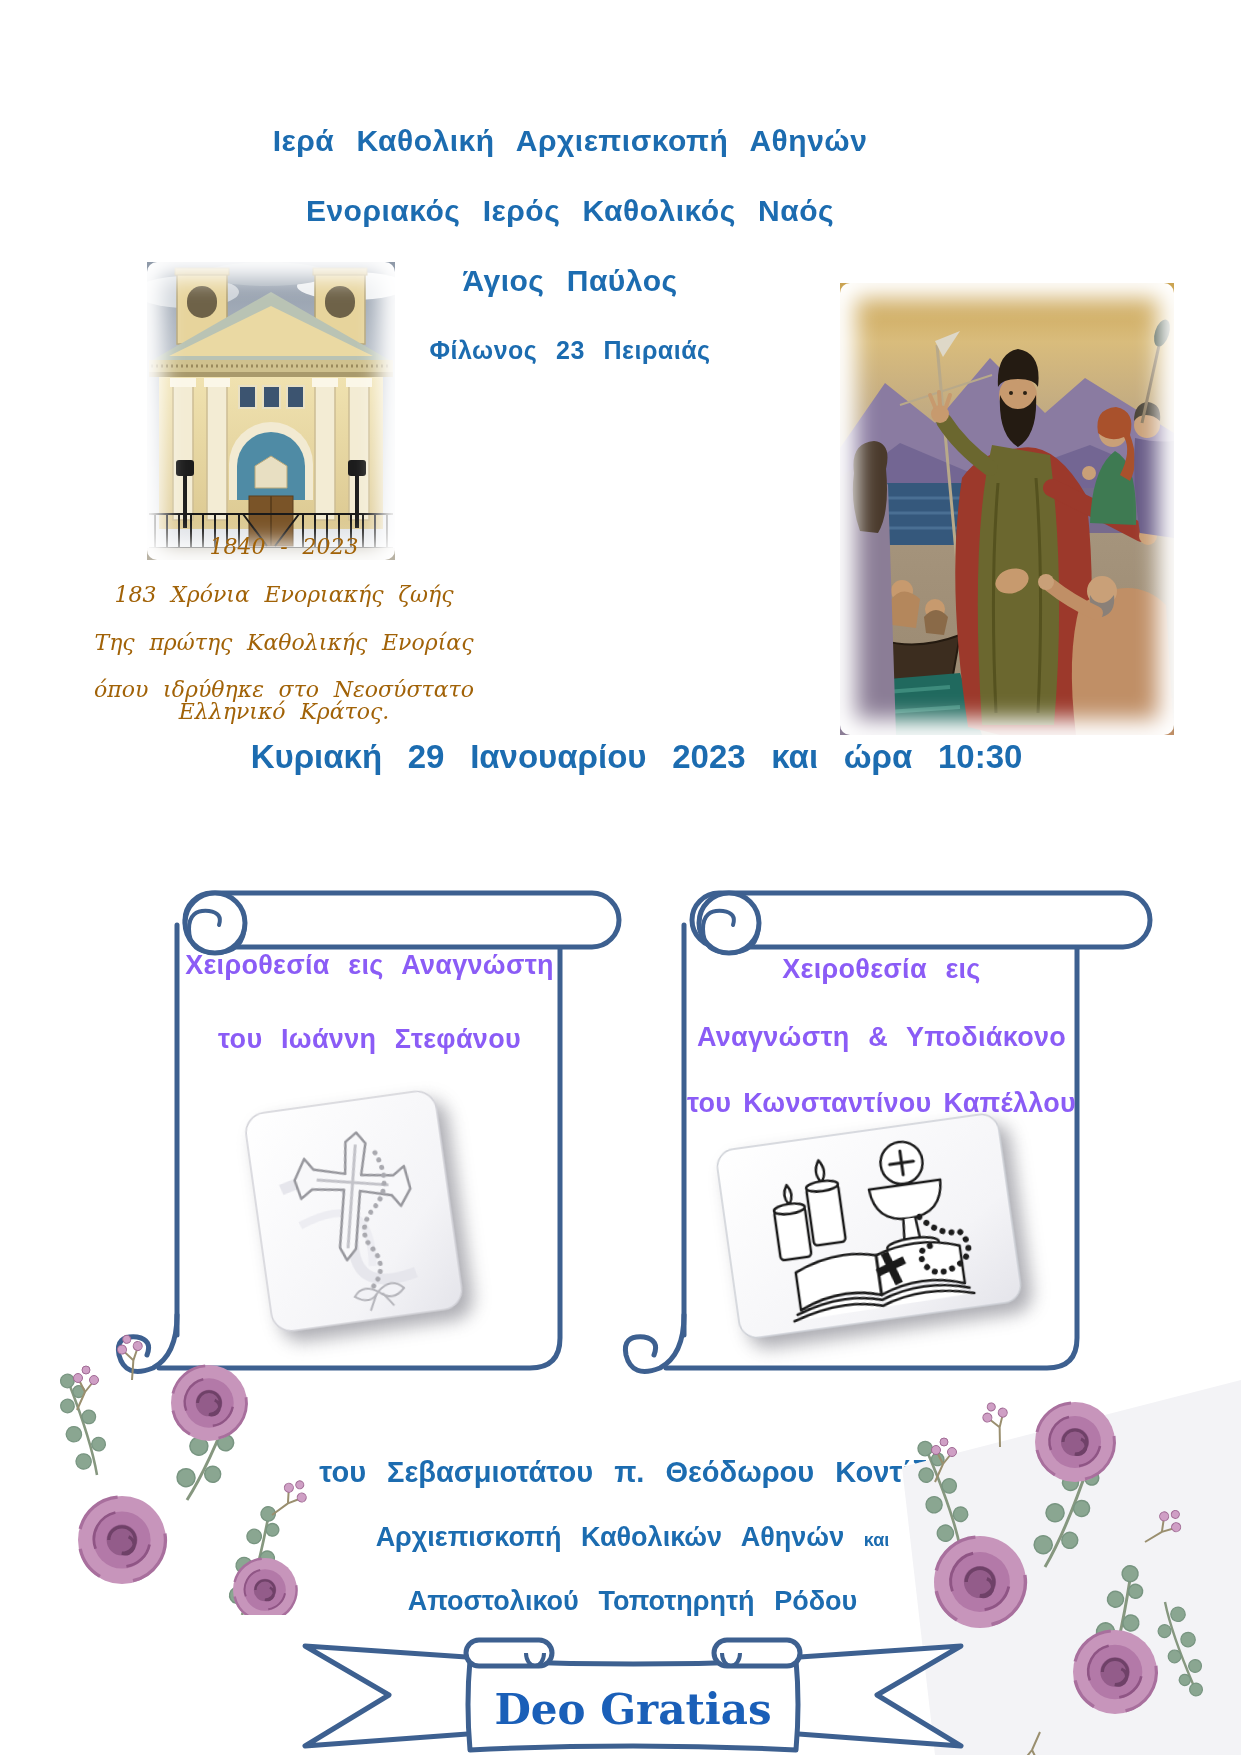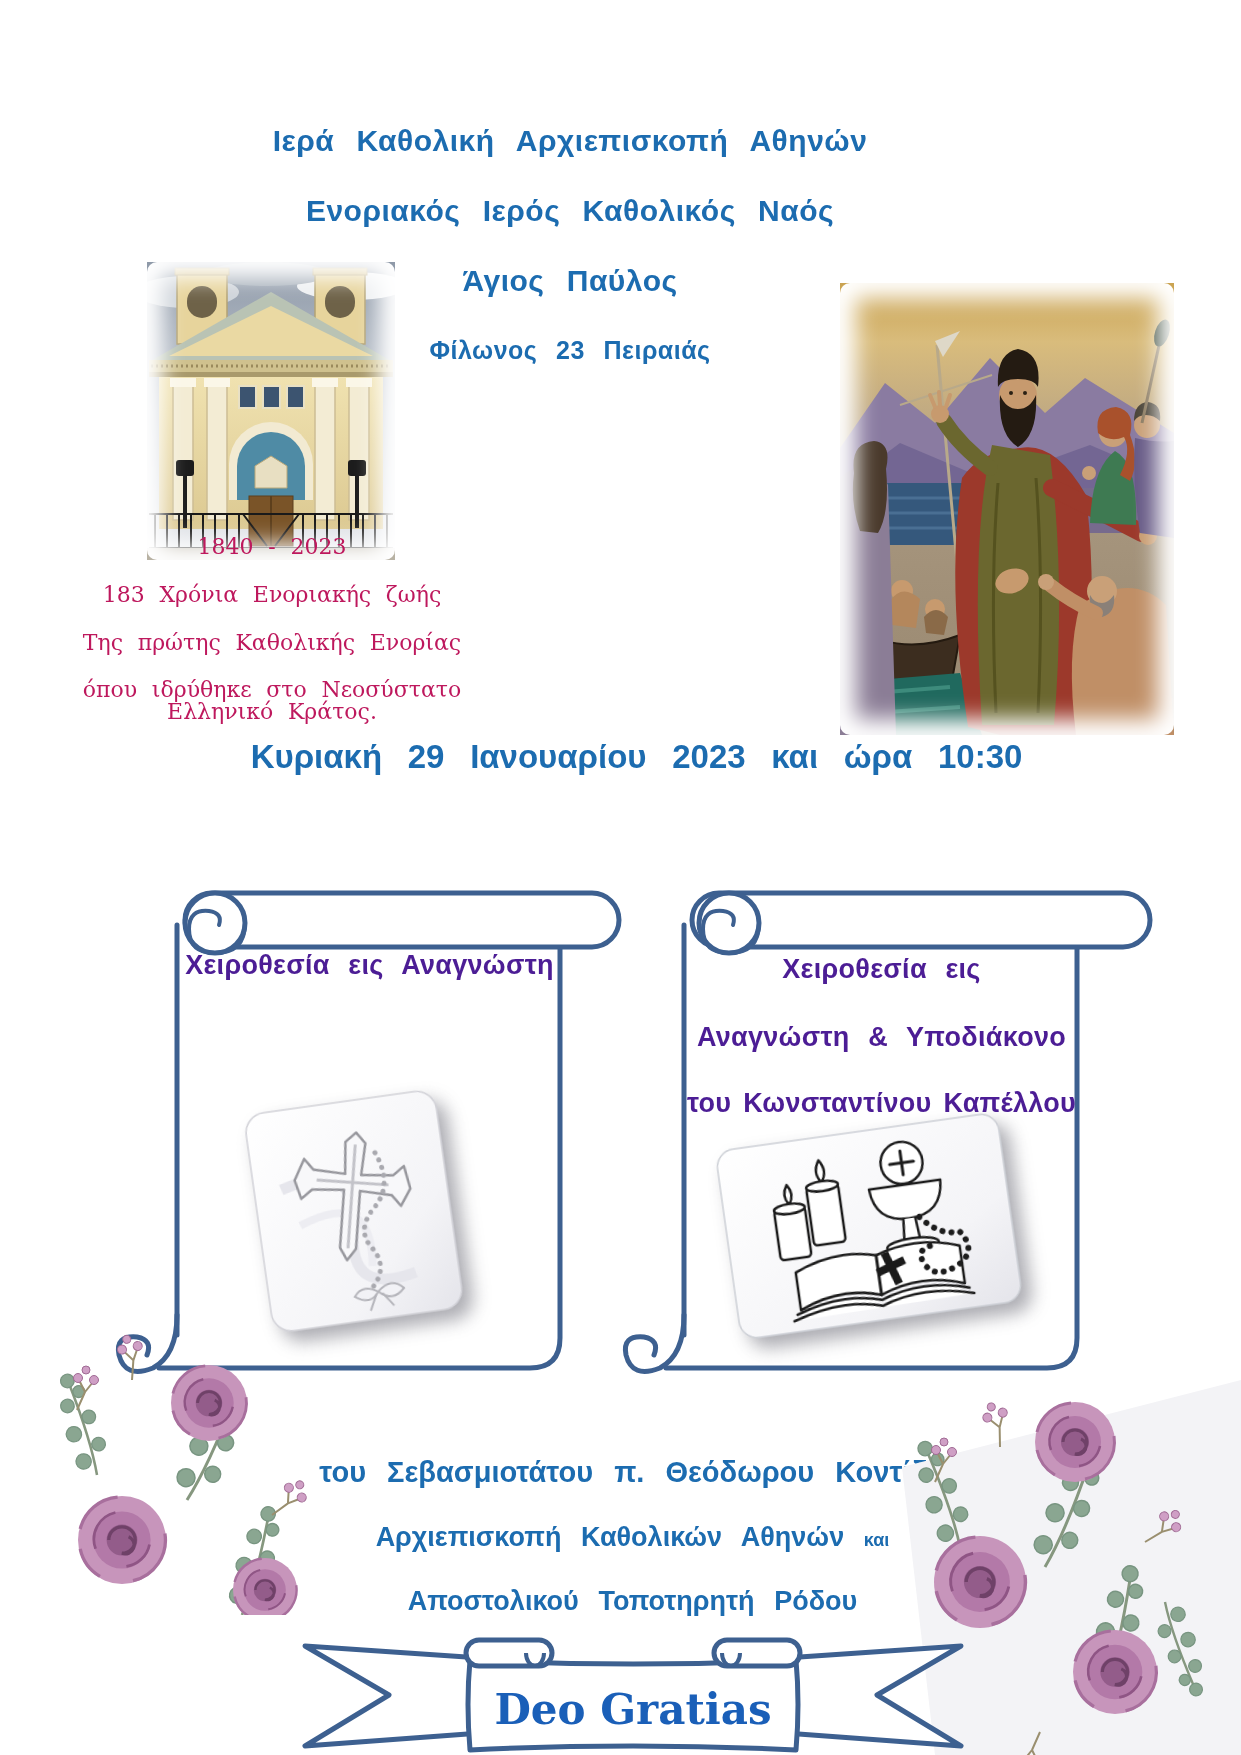--- a/index.html
+++ b/index.html
@@ -3,23 +3,23 @@
 <meta charset="utf-8">
 <style>
   html,body{margin:0;padding:0;background:#ffffff;}
   body{font-family:"Liberation Sans", sans-serif;}
   #page{position:relative;width:1241px;height:1755px;background:#fff;overflow:hidden;margin-left:12px;}
   .abs{position:absolute;}
   .blue{color:#1c6cb0;font-weight:bold;}
   .ctr{text-align:center;line-height:1;}
   .hdr{left:0;width:1116px;font-size:30px;word-spacing:0.45em;letter-spacing:0.5px;}
   .hdr-sm{font-size:25px;}
-  .oliveline{left:15px;width:490px;font-family:"DejaVu Serif",serif;color:#be185d;font-size:22px;word-spacing:0.35em;}
+  .oliveline{left:27px;width:490px;font-family:"DejaVu Serif",serif;font-style:italic;color:#a16207;font-size:22px;word-spacing:0.35em;}
   .dateline{left:4px;width:1241px;font-size:33px;word-spacing:0.5em;}
-  .scrolltext{color:#4c1d95;font-weight:bold;font-size:27px;word-spacing:0.4em;letter-spacing:0.3px;}
+  .scrolltext{color:#8b5cf6;font-weight:bold;font-size:27px;word-spacing:0.4em;letter-spacing:0.3px;}
   .lit{left:0;width:1241px;font-size:27px;word-spacing:0.45em;}
   .lit2{font-size:29px;}
   .kai{font-size:18px;}
   .photo{overflow:hidden;}
   .photo::after{content:"";position:absolute;inset:0;border-radius:10px;
     box-shadow:inset 0 0 22px 16px #ffffff;pointer-events:none;}
   .tile{filter:drop-shadow(9px 11px 9px rgba(70,70,85,0.45));}
   svg{display:block;}
 </style>
 </head>
@@ -193,20 +193,21 @@
       <path d="M72,40 L72,450"></path>
       <path d="M465,40 L465,453 Q465,483 435,483 L54,483"></path>
       <path d="M72,430 Q72,470 48,483 Q20,494 14,470 Q10,450 32,452 Q48,455 42,470"></path>
       <rect x="80" y="8" width="458" height="54" rx="27" fill="#ffffff"></rect>
       <circle cx="117" cy="38" r="30" fill="#ffffff"></circle>
       <path d="M147,38 Q147,68 117,68 Q91,68 91,44 Q91,24 111,26 Q125,28 121,40" stroke-width="4"></path>
     </g>
   </svg>
 
   <div class="abs ctr scrolltext" style="left:165px;top:952px;width:385px">Χειροθεσία εις Αναγνώστη</div>
+  <div class="abs ctr scrolltext" style="left:165px;top:1026px;width:385px">του Ιωάννη Στεφάνου</div>
 
   <div class="abs ctr scrolltext" style="left:672px;top:956px;width:395px">Χειροθεσία εις</div>
   <div class="abs ctr scrolltext" style="left:672px;top:1090px;width:395px;word-spacing:0.15em">του Κωνσταντίνου Καπέλλου</div>
   <div class="abs ctr scrolltext" style="left:672px;top:1024px;width:395px">Αναγνώστη &amp; Υποδιάκονο</div>
 
   <div class="abs tile" style="left:243px;top:1098px;width:200px;height:228px;transform:rotate(-8deg)">
     <svg width="200" height="228" viewBox="0 0 200 228">
       <defs>
         <linearGradient id="tg" x1="0" y1="0" x2="1" y2="1">
           <stop offset="0" stop-color="#ffffff"></stop>

